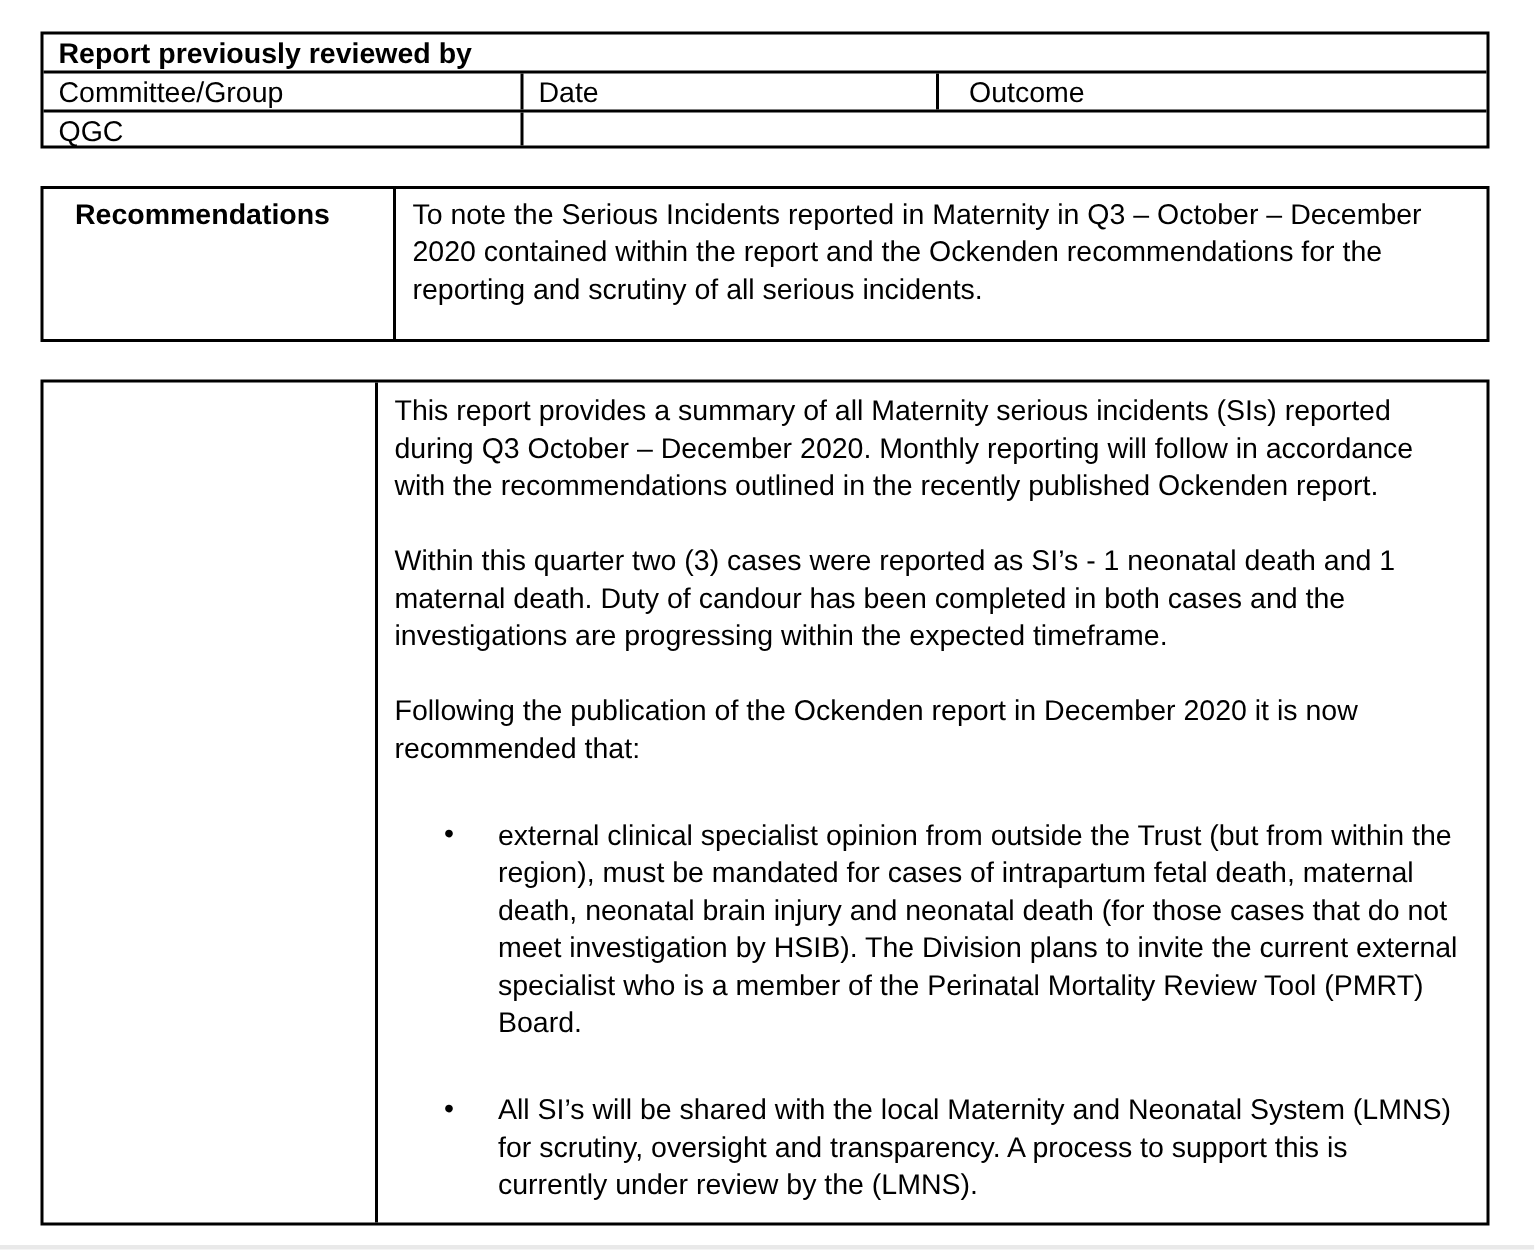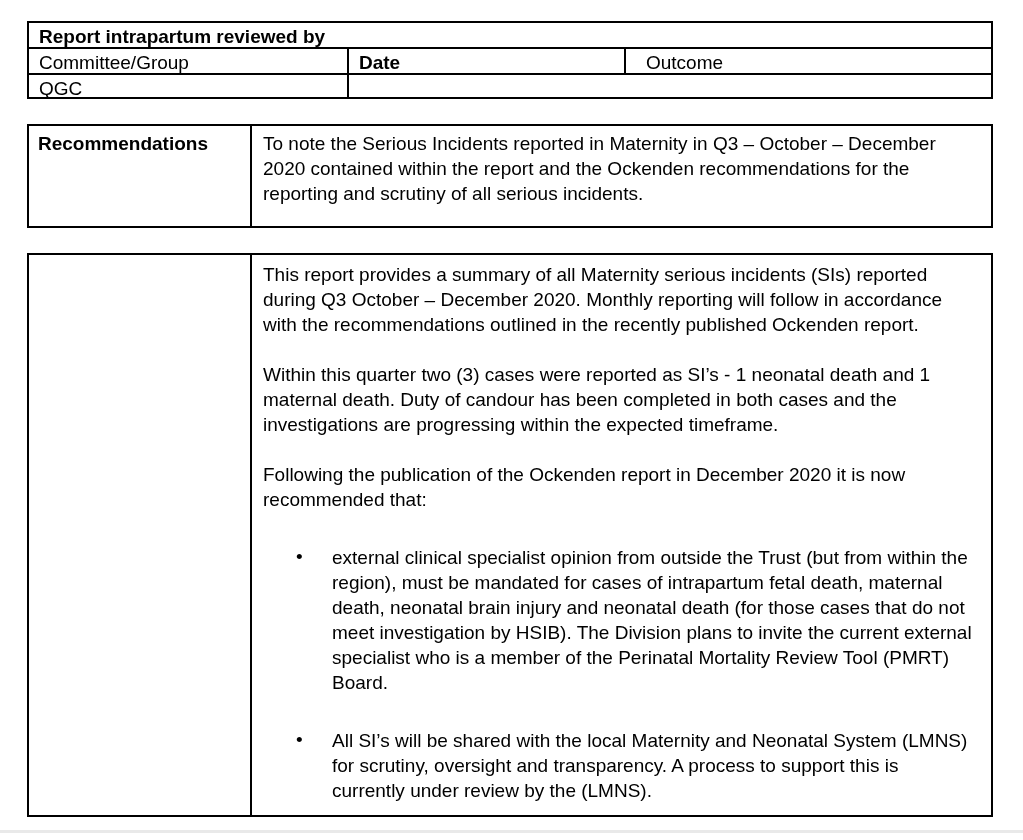--- a/index.html
+++ b/index.html
@@ -28,34 +28,34 @@
   .bl { border-left:2px solid #000000; }
   .bt { border-top:2px solid #000000;gap:12px; }
   .bold { font-weight:bold; }
 
   
   .t1 { left:27px; top:21px; width:966px; height:78px; }
   .t1 .row1 { height:24px; }
   .t1 .row2 { height:26px; }
   .t1 .row3 { height:24px; }
   .t1 .c1 { width:306px; }
-  .t1 .c2 { width:265px;font-weight:bold; }
+  .t1 .c2 { width:265px; }
   .t1 .c3 { flex:1;padding-left:20px; }
 
   
   .t2 { left:27px; top:124px; width:966px; height:104px; }
   .t2 .label-cell {
     width:221px; box-sizing:border-box;
     padding:5px 6px 0 9px; line-height:25px; font-weight:bold;
   }
   .t2 .content-cell {
     flex:1; box-sizing:border-box;
     padding:5px 14px 0 11px; line-height:25px;
   }
-  .t2 .row { height:100%; }
+  .t2 .row { height:100%;padding-left:12px; }
 
   
   .t3 { left:27px; top:253px; width:966px; height:564px; }
   .t3 .vline { position:absolute; left:221px; top:0; width:2px; height:560px; background:#000000; }
   .t3 .label {
     position:absolute; left:9px; top:7px; width:130px;
     font-weight:bold; line-height:25px;
   }
   .t3 .content {
     position:absolute; left:234px; top:7px; width:712px;
@@ -76,21 +76,21 @@
     background:#e9e9e9;
   }
 </style>
 </head>
 <body>
 
 <div class="page">
 
   <div class="tbl t1">
     <div class="row row1">
-      <div class="cell bold" style="flex:1;">Report intrapartum reviewed by</div>
+      <div class="cell bold" style="flex:1;">Report previously reviewed by</div>
     </div>
     <div class="row row2 bt">
       <div class="cell c1">Committee/Group</div>
       <div class="cell c2 bl">Date</div>
       <div class="cell c3 bl">Outcome</div>
     </div>
     <div class="row row3 bt">
       <div class="cell c1">QGC</div>
       <div class="cell c3 bl"></div>
     </div>

